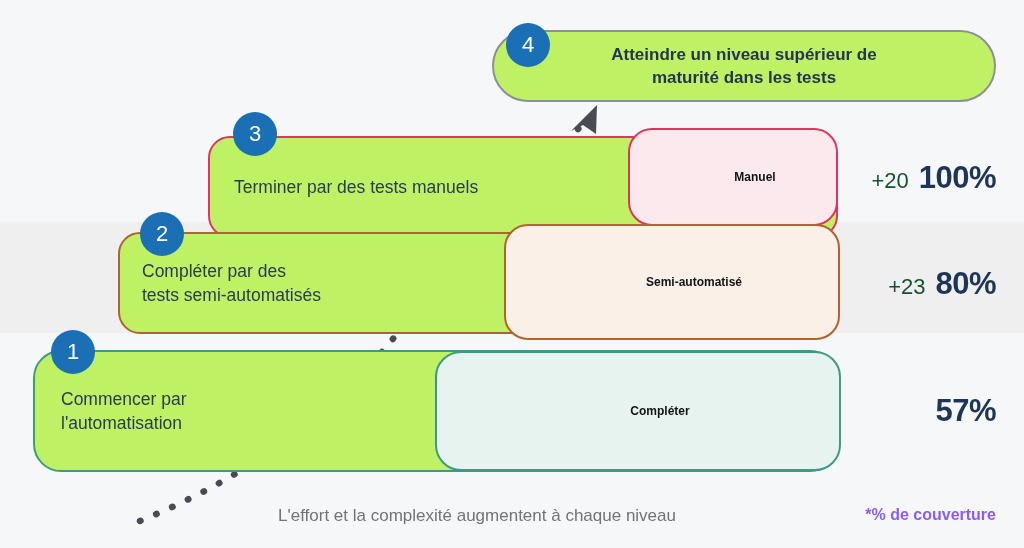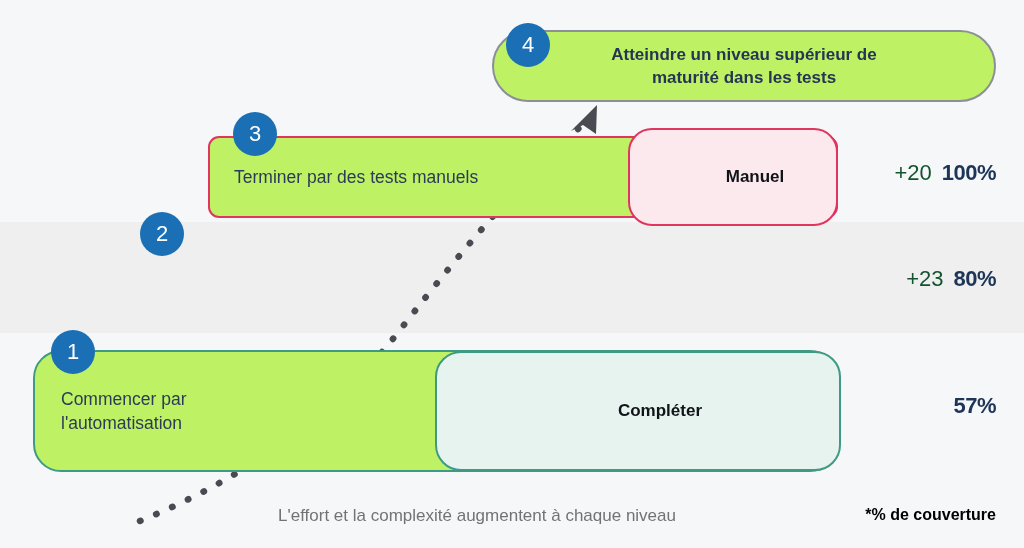--- a/index.html
+++ b/index.html
@@ -43,21 +43,21 @@
   .step-row {
     position: absolute;
     box-sizing: border-box;
     border-radius: 22px;
     background: #bef264;
     border-style: solid;
     border-width: 2px;
   }
   .row-1 { left: 33px;  top: 350px; width: 805px; height: 122px; border-color: #3f9a84; border-radius: 28px; }
   .row-2 { left: 118px; top: 232px; width: 720px; height: 102px; border-color: #b0622f; }
-  .row-3 { left: 208px; top: 136px; width: 630px; height: 82px;  border-color: #e0355f; border-radius: 11px; }
+  .row-3 { left: 208px; top: 136px; width: 630px; height: 102px;  border-color: #e0355f; }
   .row-4 {
     left: 492px; top: 30px; width: 504px; height: 72px;
     border-color: #8b8f96; border-width: 2px; border-radius: 36px;
   }
 
   
   .row-label {
     position: absolute;
     color: #2b3b57;
     font-size: 17.5px;
@@ -83,21 +83,21 @@
   .pill {
     position: absolute;
     box-sizing: border-box;
     border-style: solid;
     border-width: 2px;
     border-radius: 22px;
     display: flex;
     align-items: center;
     justify-content: center;
     font-weight: 700;
-    font-size: 17px;
+    font-size: 12px;
     color: #111318;
     padding-left: 44px;
   }
   .row-1 .pill { left: 400px; top: -1px;  width: 406px; height: 120px; border-color: #3f9a84; background: #e6f3ef; border-radius: 26px; }
   .row-2 .pill { left: 384px; top: -10px; width: 336px; height: 116px; border-color: #b0622f; background: #faf0e7; border-radius: 24px; }
   .row-3 .pill { left: 418px; top: -10px; width: 210px; height: 98px;  border-color: #e0355f; background: #fce9ee; border-radius: 24px; }
 
   
   .step-badge {
     position: absolute;
@@ -127,21 +127,21 @@
     color: #1d3557;
     white-space: nowrap;
   }
   .metric .delta {
     font-size: 22px;
     font-weight: 400;
     color: #14532d;
     margin-right: 10px;
   }
   .metric .pct {
-    font-size: 22px;
+    font-size: 31px;
     font-weight: 700;
     color: #1d3557;
     letter-spacing: -0.5px;
   }
   .metric-3 { top: 160px; }
   .metric-2 { top: 266px; }
   .metric-1 { top: 393px; }
 
   
   .footer-note {
@@ -150,21 +150,21 @@
     top: 506px;
     font-size: 17px;
     color: #737373;
   }
   .footer-legend {
     position: absolute;
     right: 28px;
     top: 506px;
     font-size: 16px;
     font-weight: 700;
-    color: #000000;
+    color: #8b5cf6;
   }
 </style>
 </head>
 <body>
 
 <div id="stage">
 
   <div class="band band-top"></div>
   <div class="band band-mid"></div>
   <div class="band band-bottom"></div>
@@ -189,20 +189,27 @@
     </div>
   </div>
   <div class="step-badge badge-3">
     <span>3</span>
   </div>
   <div class="metric metric-3">
     <span class="delta">+20</span>
     <span class="pct">100%</span>
   </div>
 
+  <div class="step-row row-2">
+    <div class="row-label">Compléter par des
+tests semi-automatisés</div>
+    <div class="pill">
+      <span>Semi-automatisé</span>
+    </div>
+  </div>
   <div class="step-badge badge-2">
     <span>2</span>
   </div>
   <div class="metric metric-2">
     <span class="delta">+23</span>
     <span class="pct">80%</span>
   </div>
 
   <div class="step-row row-1">
     <div class="row-label">Commencer par

